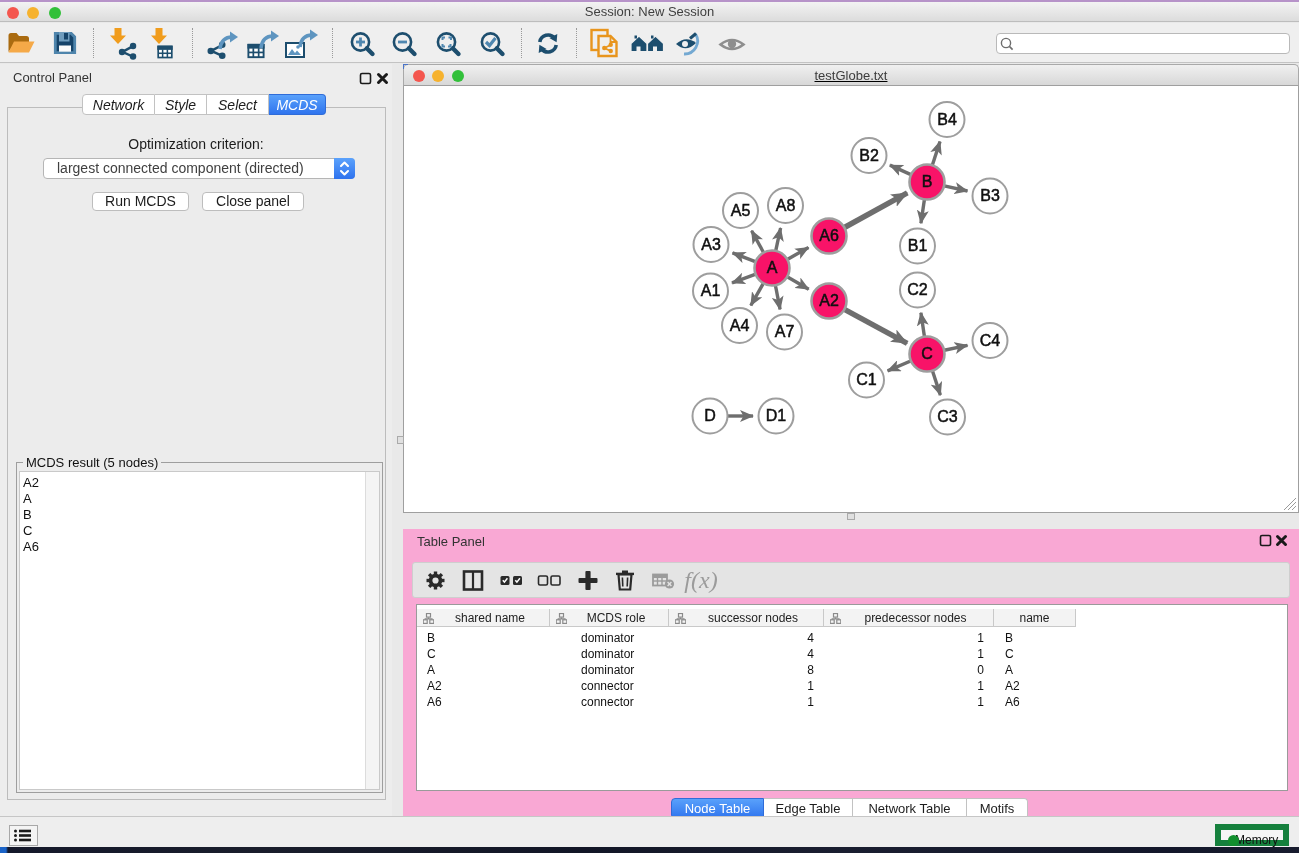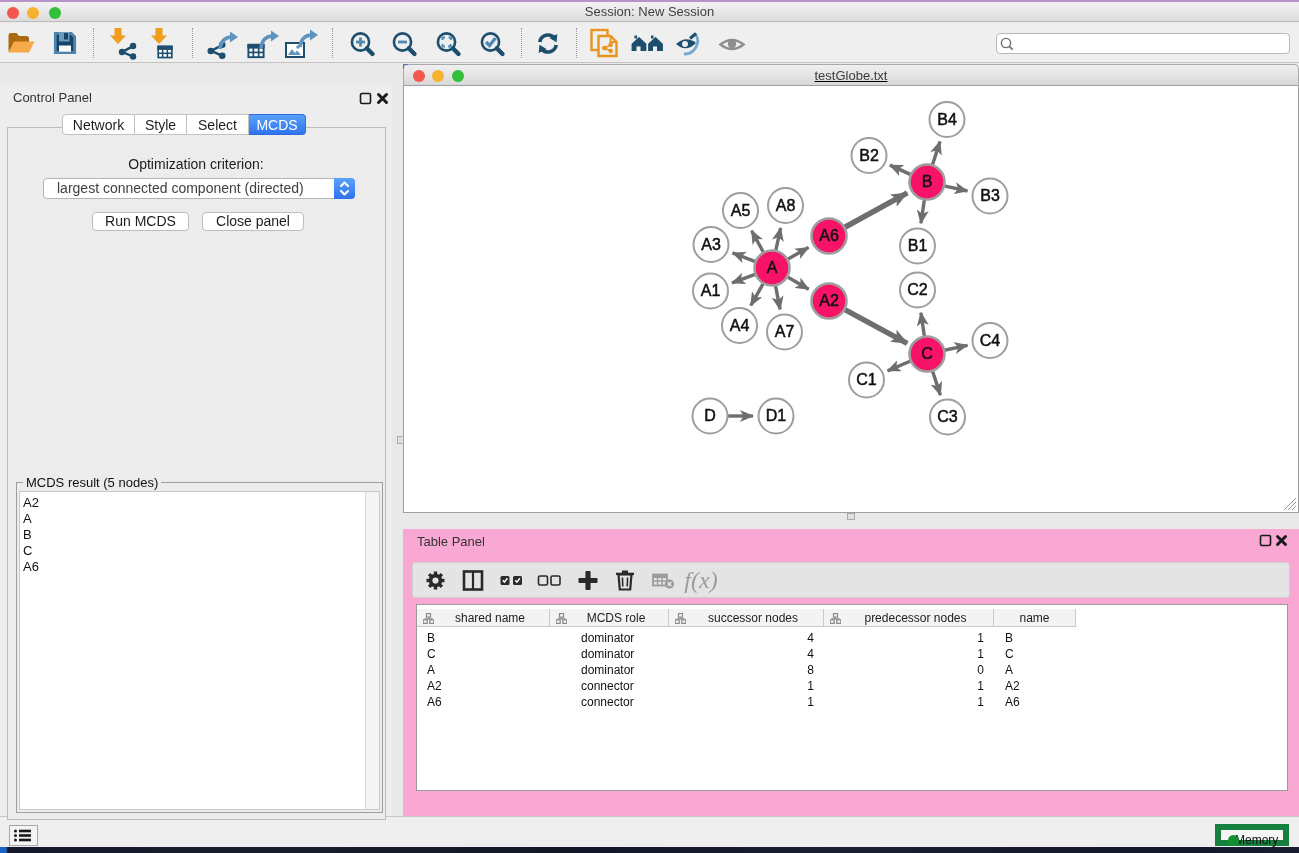--- a/index.html
+++ b/index.html
@@ -11,21 +11,21 @@
 #titlebar { left:0; top:2px; width:1299px; height:20px;
   background:linear-gradient(#f3f3f3,#dcdcdc); border-bottom:1px solid #bdbdbd; }
 #titlebar .title { width:100%; text-align:center; font-size:13px; color:#3f3f3f; line-height:20px; }
 .tl { position:absolute; width:12px; height:12px; border-radius:50%; top:5px; }
 
 #toolbar { left:0; top:23px; width:1299px; height:40px; background:#efefef; border-bottom:1px solid #c3c3c3; }
 .tsep { position:absolute; top:5px; height:30px; width:0; border-left:1px dotted #9a9a9a; }
 #searchbox { position:absolute; left:996px; top:10px; width:294px; height:21px; background:#fff;
   border:1px solid #b9b9b9; border-radius:4px; }
 
-#cpanel { left:0; top:64px; width:392px; height:752px; background:#ededed;margin-top:20px; }
+#cpanel { left:0; top:64px; width:392px; height:752px; background:#ededed; }
 #cpanel .hdr { position:absolute; left:13px; top:6px; font-size:13px; color:#333; }
 .winbtns { position:absolute; top:7px; font-size:12px; color:#111; }
 .tabrow { position:absolute; display:flex; z-index:5; }
 .tabbtn { height:21px; line-height:20px; font-size:14px; color:#1d1d1d; background:#fff;
   border:1px solid #c2c2c2; border-left:none; text-align:center; }
 .tabbtn.first { border-left:1px solid #c2c2c2; border-radius:4px 0 0 4px; }
 .tabbtn.last { border-radius:0 4px 4px 0; }
 .tabbtn.sel { background:linear-gradient(#59a1fb,#2f74ee); color:#fff; border-color:#2f6cd8; }
 #cpbody { position:absolute; left:7px; top:43px; width:379px; height:693px; background:#ececec;
   border:1px solid #bcbcbc; z-index:1; }
@@ -221,21 +221,21 @@
   <div class="winbtns" style="left:359px;top:8px;width:13px;height:13px;">
       <svg width="13" height="13" style="position:absolute;left:0;top:0">
         <rect x="1.5" y="1.5" width="10" height="10" rx="1.5" fill="none" stroke="#1a1a1a" stroke-width="1.6"></rect>
       </svg>
     </div>
   <div class="winbtns" style="left:376px;top:8px;width:13px;height:13px;">
       <svg width="13" height="13" style="position:absolute;left:0;top:0">
         <path d="M2.5,2.5 L10.5,10.5 M10.5,2.5 L2.5,10.5" stroke="#1a1a1a" stroke-width="3" stroke-linecap="round"></path>
       </svg>
     </div>
-  <div class="tabrow" style="left:62px; top:30px;">
+  <div class="tabrow" style="left:82px; top:30px;font-style:italic;">
     <div class="tabbtn first" style="width:73px;">Network</div>
     <div class="tabbtn" style="width:52px;">Style</div>
     <div class="tabbtn" style="width:62px;">Select</div>
     <div class="tabbtn last sel" style="width:57px;">MCDS</div>
   </div>
   <div id="cpbody"></div>
   <div id="optlabel">Optimization criterion:</div>
   <div id="dropdown">largest connected component (directed)
     <div id="ddspin"><svg width="21" height="21">
           <path d="M7,8 L10.5,4.6 L14,8" fill="none" stroke="#fff" stroke-width="2.1" stroke-linecap="round" stroke-linejoin="round"></path>
@@ -461,20 +461,26 @@
 <div class="trow" style="left:164px;top:73px;width:100px;">connector</div>
 <div class="trow" style="left:252px;top:73px;width:145px;text-align:right;">1</div>
 <div class="trow" style="left:407px;top:73px;width:160px;text-align:right;">1</div>
 <div class="trow" style="left:588px;top:73px;width:60px;">A2</div>
 <div class="trow" style="left:10px;top:89px;width:120px;">A6</div>
 <div class="trow" style="left:164px;top:89px;width:100px;">connector</div>
 <div class="trow" style="left:252px;top:89px;width:145px;text-align:right;">1</div>
 <div class="trow" style="left:407px;top:89px;width:160px;text-align:right;">1</div>
 <div class="trow" style="left:588px;top:89px;width:60px;">A6</div>
 </div>
+  <div class="btabs">
+    <div class="tabbtn first sel" style="font-size:13px;width:93px;">Node Table</div>
+    <div class="tabbtn" style="font-size:13px;width:89px;">Edge Table</div>
+    <div class="tabbtn" style="font-size:13px;width:114px;">Network Table</div>
+    <div class="tabbtn last" style="font-size:13px;width:61px;">Motifs</div>
+  </div>
 </div>
 
 <div class="abs" id="statusbar">
   <div id="listbtn"><svg width="27" height="19">
         <g stroke="#1a1a1a" stroke-width="2.6">
           <line x1="9" y1="5" x2="21" y2="5"></line>
           <line x1="9" y1="9.5" x2="21" y2="9.5"></line>
           <line x1="9" y1="14" x2="21" y2="14"></line>
         </g>
         <g fill="#1a1a1a">

